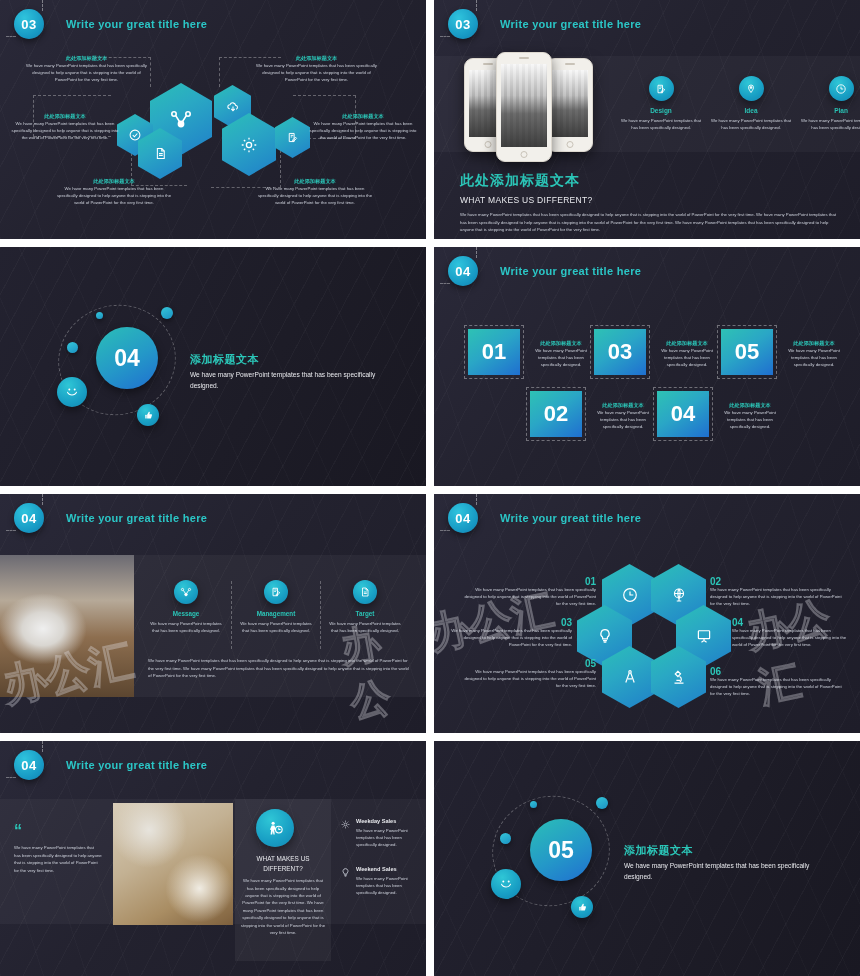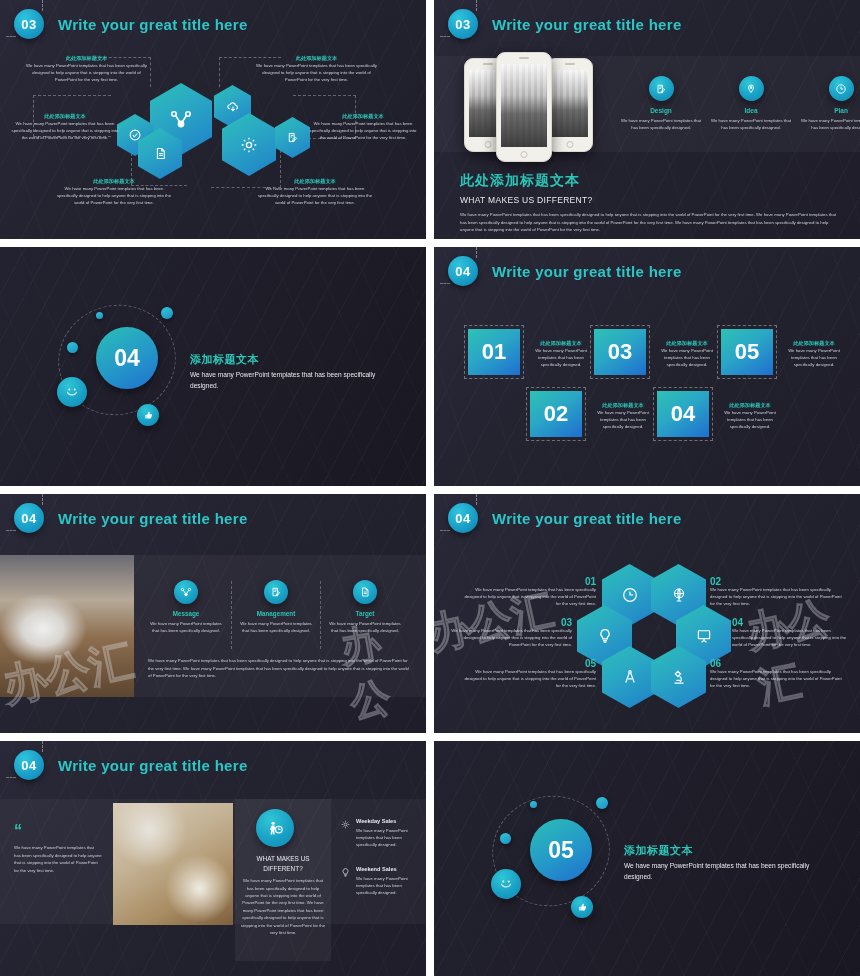--- a/index.html
+++ b/index.html
@@ -50,21 +50,21 @@
   }
   .badge-tick {
     position:absolute; left:28px; top:-9px; width:1px; height:11px;
     border-left:1px dashed rgba(255,255,255,.40);
   }
   .badge-tick2 {
     position:absolute; left:-8px; top:27px; width:10px; height:1px;
     border-top:1px dashed rgba(255,255,255,.35);
   }
   .hdr-title {
-    margin-left:14px; color:#2bc6c6; font-size:15px; font-weight:bold;
+    margin-left:22px; color:#2bc6c6; font-size:11px; font-weight:bold;
     letter-spacing:.3px; white-space:nowrap;
   }
   
   .hex {
     position:absolute;
     clip-path: polygon(50% 0%, 100% 25%, 100% 75%, 50% 100%, 0% 75%, 0% 25%);
     background:linear-gradient(150deg,#2bbfb7 0%, #2aa8c4 40%, #1f7fc9 100%);
     display:flex; align-items:center; justify-content:center;
   }
   .hex svg, .circ svg { display:block; }
@@ -481,21 +481,21 @@
       <div class="cap-body" style="text-align:right;">We have many PowerPoint templates that has been specifically designed to help anyone that is stepping into the world of PowerPoint for the very first time.</div>
     </div>
     <div style="position:absolute;left:298px;top:123px;width:120px;text-align:left;">
       <div class="lbl-t" style="font-size:10px;">04</div>
       <div class="cap-body" style="text-align:left;">We have many PowerPoint templates that has been specifically designed to help anyone that is stepping into the world of PowerPoint for the very first time.</div>
     </div>
     <div style="position:absolute;left:28px;top:164px;width:134px;text-align:right;">
       <div class="lbl-t" style="font-size:10px;">05</div>
       <div class="cap-body" style="text-align:right;">We have many PowerPoint templates that has been specifically designed to help anyone that is stepping into the world of PowerPoint for the very first time.</div>
     </div>
-    <div style="position:absolute;left:276px;top:164px;width:136px;text-align:left;">
+    <div style="position:absolute;left:276px;top:172px;width:136px;text-align:left;">
       <div class="lbl-t" style="font-size:10px;">06</div>
       <div class="cap-body" style="text-align:left;">We have many PowerPoint templates that has been specifically designed to help anyone that is stepping into the world of PowerPoint for the very first time.</div>
     </div>
 
     <div class="wm" style="left:-6px;top:100px;font-size:42px;transform:rotate(-12deg);">办公汇</div>
     <div class="wm" style="left:318px;top:100px;font-size:42px;transform:rotate(-12deg);">办公汇</div>
   </div>
 
   <div class="slide">
     <div class="bgpat"></div>

